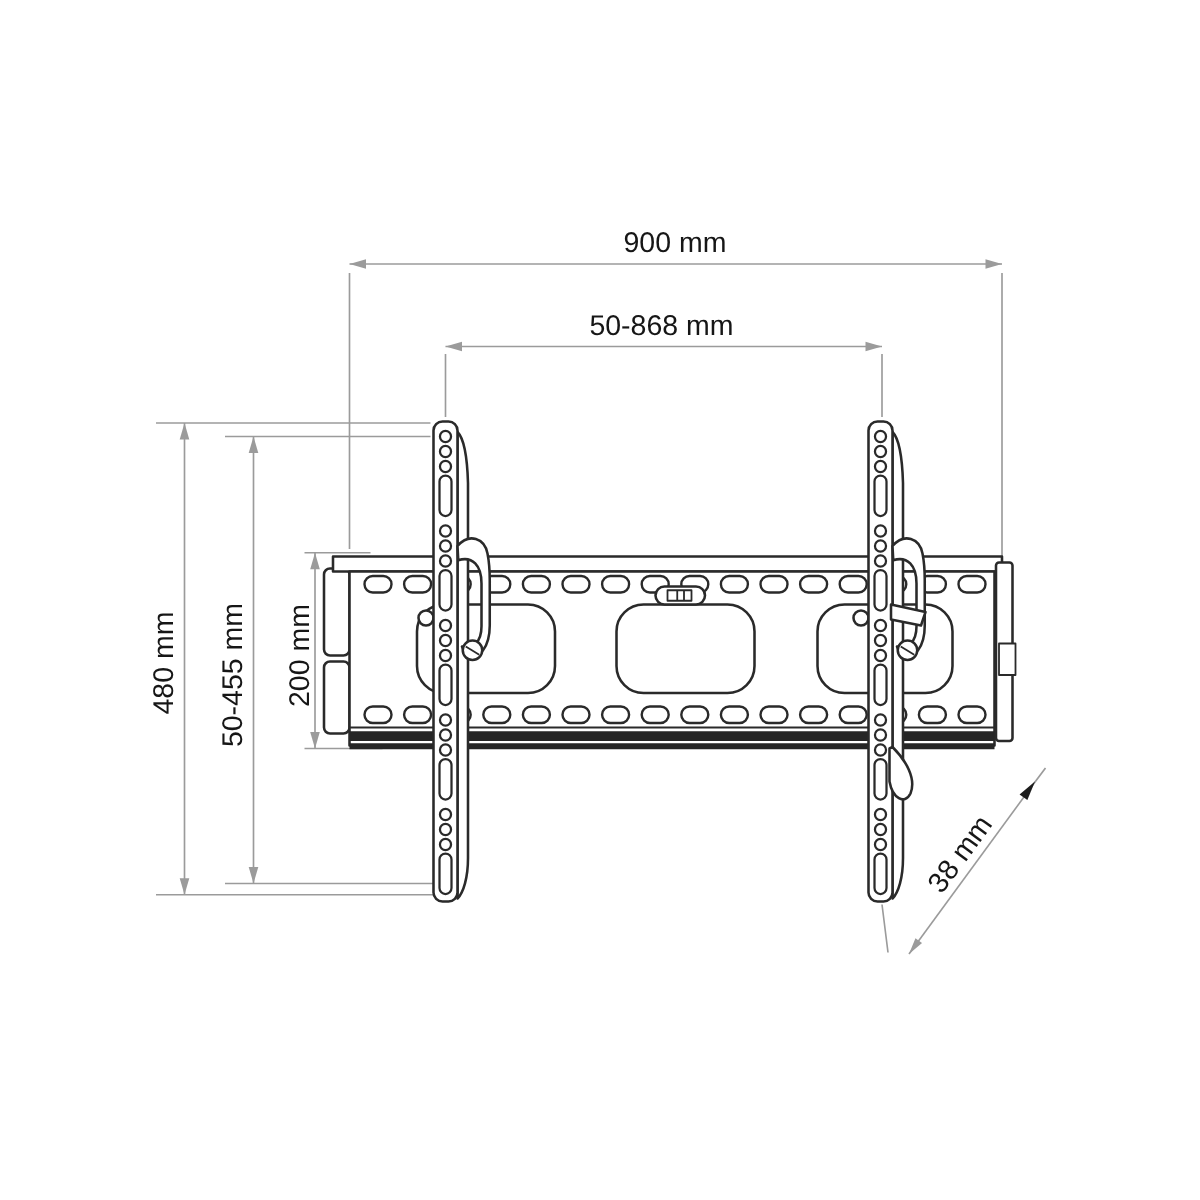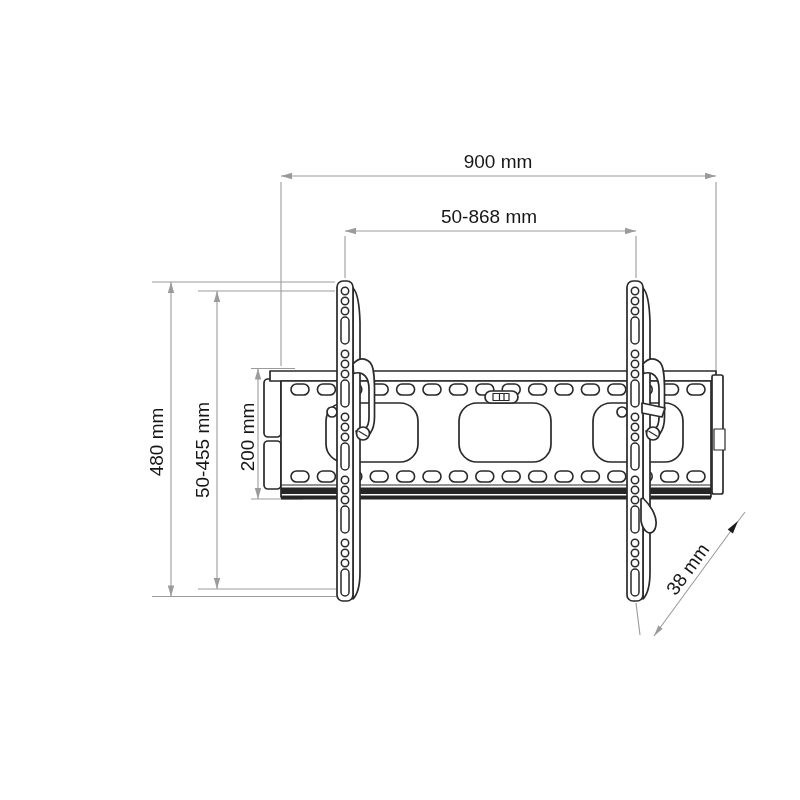--- a/index.html
+++ b/index.html
@@ -9,21 +9,20 @@
     width: 800px;
     height: 800px;
     overflow: hidden;
     font-family: "Liberation Sans", sans-serif;
   }
   .stage {
     position: relative;
     width: 660px;
     height: 800px;
     background: #ffffff;
-    padding-left: 48px;
   }
   svg { display: block; }
 
   
   .ln      { fill: #ffffff; stroke: #2a2a2a; stroke-width: 1.7; stroke-linejoin: round; }
   .lnn     { fill: none;    stroke: #2a2a2a; stroke-width: 1.7; stroke-linejoin: round; }
   .thin    { stroke-width: 1.2; }
   .band    { fill: #262626; stroke: none; }
   .slotrow rect { fill: #ffffff; stroke: #2a2a2a; stroke-width: 1.6; }
   .holeset circle, .holeset rect { fill: #ffffff; stroke: #2a2a2a; stroke-width: 1.5; }

